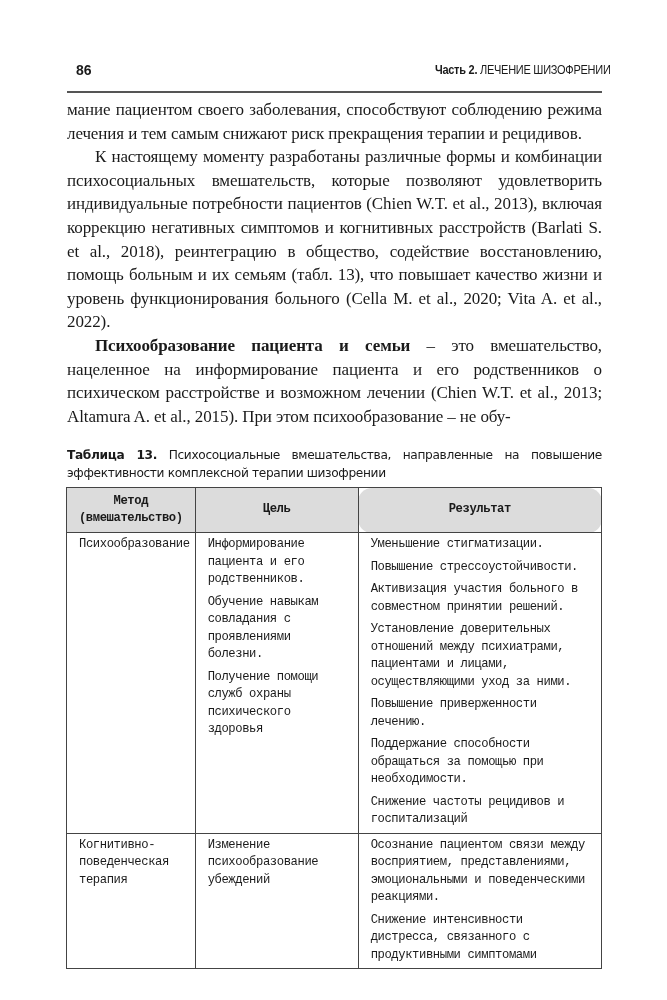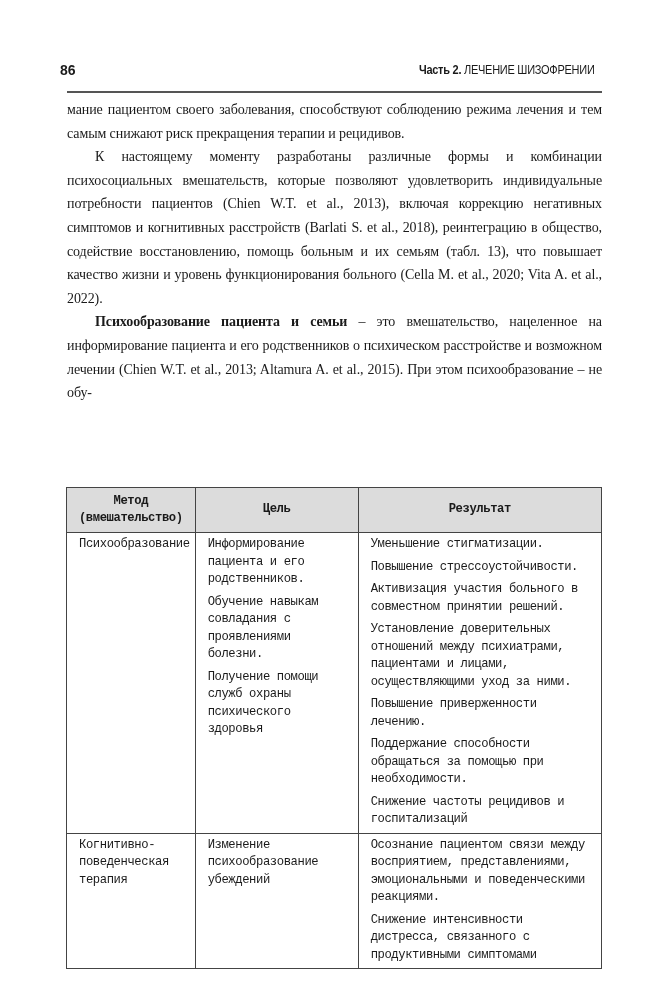--- a/index.html
+++ b/index.html
@@ -1,57 +1,58 @@
 <!DOCTYPE html>
 <html><head>
 <meta charset="utf-8">
 <style>
   html, body { margin: 0; padding: 0; background: #ffffff; }
   body { width: 667px; height: 1000px; position: relative; overflow: hidden; color: #1a1a1a; }
   .page { position: absolute; left: 0; top: 0; width: 667px; height: 1000px; }
-  .running-head { position: absolute; left: 60px; top: 60px; width: 535px; height: 22px;
+  .running-head { position: absolute; left: 76px; top: 60px; width: 535px; height: 22px;
     font-family: "Liberation Sans", sans-serif; font-size: 14px; }
   .page-num { position: absolute; left: 0; top: 2px; font-weight: bold; font-size: 14px; }
   .chapter { position: absolute; right: 0; top: 3px; font-size: 12.5px; letter-spacing: -0.3px; transform: scaleX(0.88); transform-origin: right; }
   .chapter b { font-weight: bold; }
   .head-rule { position: absolute; left: 67px; top: 91px; width: 535px; height: 2px; background: #555; }
   .body-text { position: absolute; left: 67px; top: 98px; width: 535px;
-    font-family: "Liberation Serif", serif; font-size: 14px; line-height: 23.6px;
+    font-family: "Liberation Serif", serif; font-size: 17px; line-height: 23.6px;
     text-align: justify; letter-spacing: -0.1px; }
   .body-text p { margin: 0; }
   .body-text p.indent { text-indent: 28px; }
   .caption { position: absolute; left: 67px; top: 446px; width: 535px;
     font-family: "DejaVu Sans", sans-serif; font-size: 12.2px; line-height: 18px; text-align: justify;
     letter-spacing: -0.35px; }
   .caption b { font-weight: bold; }
   table.t13 { position: absolute; left: 66px; top: 487px; width: 536px; border-collapse: collapse;
     font-family: Liberation Mono, monospace; font-size: 12.2px; line-height: 17.5px; letter-spacing: -0.4px; }
   table.t13 th, table.t13 td { border: 1.5px solid #444; vertical-align: top; padding: 3px 5px 4px 12px; }
   table.t13 th { background: #dcdcdc; font-weight: bold; text-align: center; vertical-align: middle; height: 40px; padding: 2px 5px; }
   table.t13 td p { margin: 0 0 5px 0; }
   table.t13 td p:last-child { margin-bottom: 0; }
-  .c1 { width: 104px; } .c2 { width: 157px; } .c3 { width: 245px; }
+  .c1 { width: 104px; } .c2 { width: 157px; } .c3 { width: 245px; border-radius: 14px; }
 </style>
 </head>
 <body>
 
 <div class="page">
 
   <div class="running-head">
     <span class="page-num">86</span>
     <span class="chapter"><b>Часть 2.</b> <span>ЛЕЧЕНИЕ ШИЗОФРЕНИИ</span></span>
   </div>
   <div class="head-rule"></div>
 
   <div class="body-text">
     <p>мание пациентом своего заболевания, способствуют соблюдению режима лечения и тем самым снижают риск прекращения терапии и рецидивов.</p>
     <p class="indent">К настоящему моменту разработаны различные формы и комбинации психосоциальных вмешательств, которые позволяют удовлетворить индивидуальные потребности пациентов (Chien W.T. et al., 2013), включая коррекцию негативных симптомов и когнитивных расстройств (Barlati S. et al., 2018), реинтеграцию в общество, содействие восстановлению, помощь больным и их семьям (табл. 13), что повышает качество жизни и уровень функционирования больного (Cella M. et al., 2020; Vita A. et al., 2022).</p>
     <p class="indent"><b>Психообразование пациента и семьи</b><span> – это вмешательство, нацеленное на информирование пациента и его родственников о психическом расстройстве и возможном лечении (Chien W.T. et al., 2013; Altamura A. et al., 2015). При этом психообразование – не обу-</span></p>
   </div>
 
+  <div class="caption"><b>Таблица 13.</b><span> Психосоциальные вмешательства, направленные на повышение эффективности комплексной терапии шизофрении</span></div>
 
   <table class="t13">
     <thead>
       <tr>
         <th class="c1">Метод (вмешательство)</th>
         <th class="c2">Цель</th>
         <th class="c3">Результат</th>
       </tr>
     </thead>
     <tbody>

